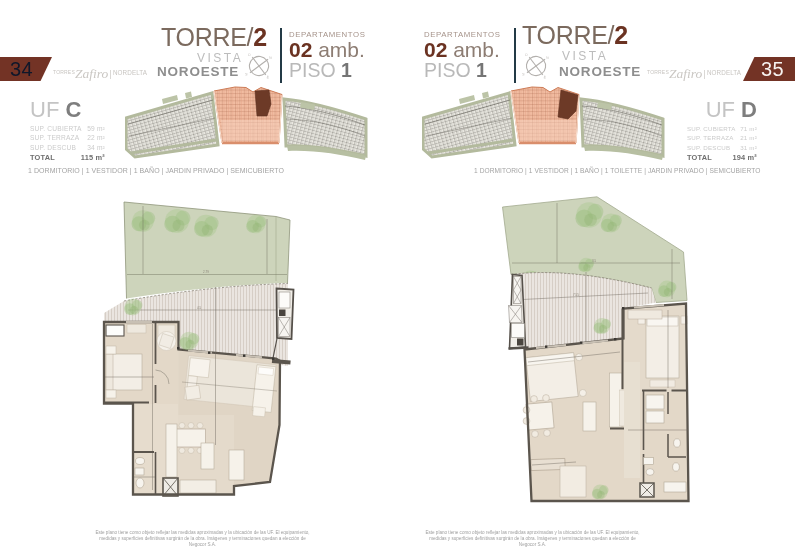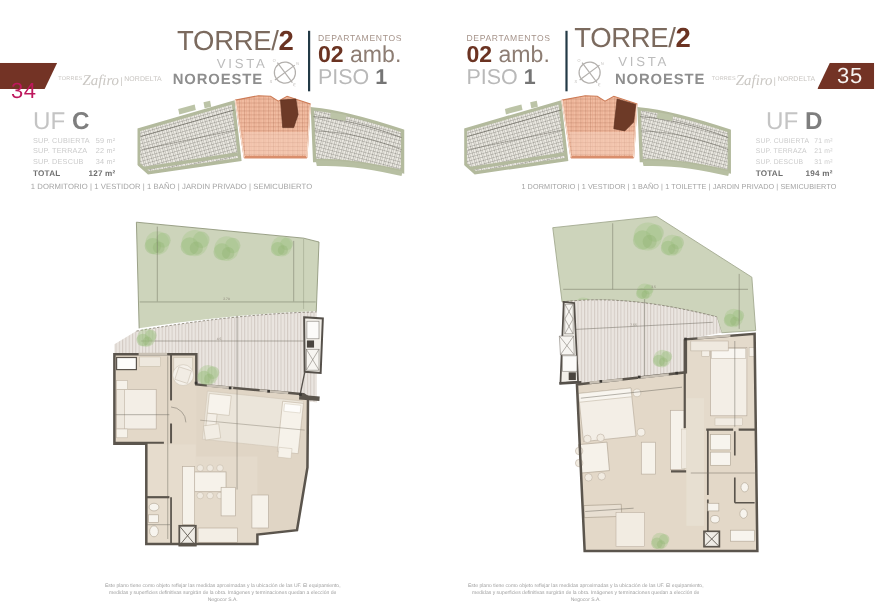--- a/index.html
+++ b/index.html
@@ -6,21 +6,21 @@
   #page{position:relative;width:795px;height:560px;background:#fff;overflow:hidden;
         font-family:"Liberation Sans",sans-serif;}
   .abs{position:absolute;}
 </style>
 </head>
 <body>
 <div id="page">
 
 <div class="abs" style="left:0;top:57px;width:52px;height:24px;background:#733325;clip-path:polygon(0 0,100% 0,78% 100%,0 100%);"></div>
 
-<div class="abs" style="left:10px;top:72px;width:40px;color:#be185d;font-size:20px;font-weight:400;letter-spacing:.5px;">34</div>
+<div class="abs" style="left:10px;top:58px;width:40px;color:#0f172a;font-size:20px;font-weight:400;letter-spacing:.5px;">34</div>
 
 <div class="abs" style="left:53px;top:64px;width:90px;height:16px;color:#c8c5c1;white-space:nowrap;">
   <span style="font-size:5px;letter-spacing:.2px;vertical-align:4px;">TORRES</span><span style="font-family:'Liberation Serif',serif;font-style:italic;font-size:13.5px;color:#cac7c3;">Zafiro</span><span style="font-size:8.5px;vertical-align:1px;margin-left:1px;color:#ccc9c5;">|</span><span style="font-size:6.3px;letter-spacing:.1px;vertical-align:3px;margin-left:1.5px;">NORDELTA</span>
 </div>
 
 <div class="abs" style="left:161px;top:27px;font-size:25px;line-height:21px;color:#7b6a5e;letter-spacing:-0.3px;white-space:nowrap;">TORRE/<b style="font-weight:700;color:#6b3322;">2</b></div>
 <div class="abs" style="left:197px;top:52px;font-size:12px;line-height:12px;color:#bcbcbc;letter-spacing:2.5px;">VISTA</div>
 <div class="abs" style="left:157px;top:65px;font-size:13.5px;line-height:13px;font-weight:700;color:#8e8e8e;letter-spacing:.8px;">NOROESTE</div>
 
 <svg class="abs" style="left:244px;top:51px;" width="30" height="30" viewBox="0 0 30 30">
@@ -85,27 +85,27 @@
     <div style="display:flex;justify-content:space-between;white-space:nowrap;">
           <span>SUP. TERRAZA</span>
           <span>22 m²</span>
         </div>
     <div style="display:flex;justify-content:space-between;white-space:nowrap;">
           <span>SUP. DESCUB</span>
           <span>34 m²</span>
         </div>
     <div style="display:flex;justify-content:space-between;color:#6f6f6f;font-weight:700;font-size:7.4px;margin-top:1px;">
           <span>TOTAL</span>
-          <span>127 m²</span>
+          <span>115 m²</span>
         </div>
   </div>
 </div>
 
 <div class="abs" style="left:687px;top:97px;width:70px;">
-  <div style="font-size:22px;font-weight:300;color:#c4c4c4;white-space:nowrap;text-align:center;">UF <b style="font-weight:700;color:#7e7e7e;">D</b></div>
+  <div style="font-size:22px;font-weight:300;color:#c4c4c4;white-space:nowrap;text-align:right;">UF <b style="font-weight:700;color:#7e7e7e;">D</b></div>
   <div style="margin-top:1px;font-size:6.2px;line-height:9.3px;color:#cbcbcb;letter-spacing:.2px;">
     <div style="display:flex;justify-content:space-between;white-space:nowrap;">
           <span>SUP. CUBIERTA</span>
           <span>71 m²</span>
         </div>
     <div style="display:flex;justify-content:space-between;white-space:nowrap;">
           <span>SUP. TERRAZA</span>
           <span>21 m²</span>
         </div>
     <div style="display:flex;justify-content:space-between;white-space:nowrap;">

